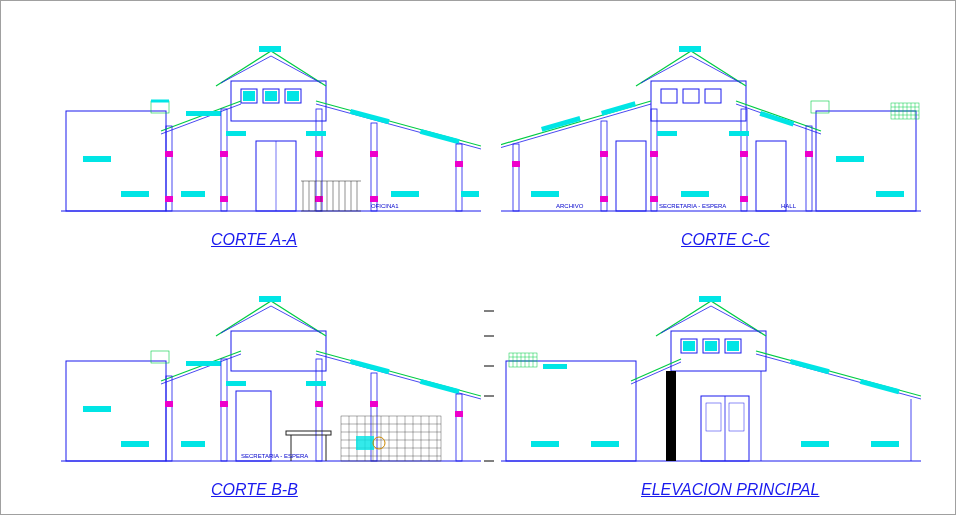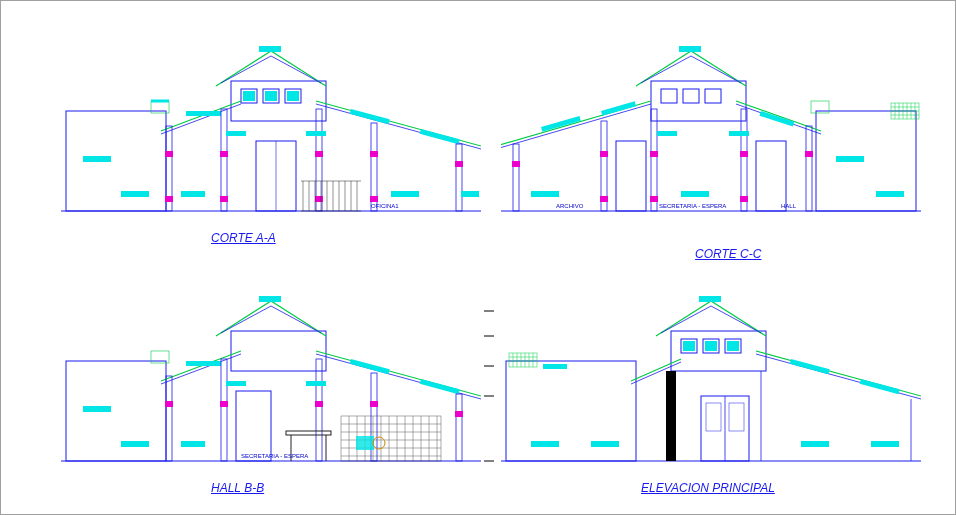--- a/index.html
+++ b/index.html
@@ -10,42 +10,42 @@
     border: 1px solid #a0a0a0;
     position: relative;
     font-family: Arial, sans-serif;
     overflow: hidden;
   }
   .drawing {
     position: absolute;
   }
   .title {
     position: absolute;
-    font-size: 12px;
+    font-size: 16px;
     font-style: italic;
     color: #1a1aee;
     text-decoration: underline;
     white-space: nowrap;
   }
   .room-label {
     position: absolute;
     font-size: 6px;
     color: #0000cc;
     white-space: nowrap;
   }
   svg { display: block; }
 
   
   .d-aa { left: 60px; top: 30px; width: 420px; height: 200px; }
   .d-cc { left: 500px; top: 30px; width: 420px; height: 200px; }
   .d-bb { left: 60px; top: 280px; width: 420px; height: 200px; }
   .d-ep { left: 500px; top: 280px; width: 420px; height: 200px; }
 
   .t-aa { left: 210px; top: 230px; }
-  .t-cc { left: 680px; top: 246px; margin-left: 14px; }
+  .t-cc { left: 680px; top: 230px; }
   .t-bb { left: 210px; top: 480px; }
   .t-ep { left: 640px; top: 480px; text-align: right; }
 </style>
 </head>
 <body>
 
 <div class="drawing d-aa">
   <svg width="420" height="200" viewBox="0 0 420 200">
 
     <line x1="0" y1="180" x2="420" y2="180" stroke="#1a1aee" stroke-width="1"></line>
@@ -247,21 +247,21 @@
     <rect x="295" y="155" width="18" height="14" fill="#00e5e5" opacity="0.8"></rect>
     <circle cx="318" cy="162" r="6" fill="none" stroke="#cc8800" stroke-width="1"></circle>
     <rect x="22" y="125" width="28" height="6" fill="#00e5e5"></rect>
     <rect x="60" y="160" width="28" height="6" fill="#00e5e5"></rect>
     <rect x="120" y="160" width="24" height="6" fill="#00e5e5"></rect>
     <rect x="165" y="100" width="20" height="5" fill="#00e5e5"></rect>
     <rect x="245" y="100" width="20" height="5" fill="#00e5e5"></rect>
   </svg>
   <div class="room-label" style="left:180px; top:172px;">SECRETARIA - ESPERA</div>
 </div>
-<div class="title t-bb">HALL B-B</div>
+<div class="title t-bb">CORTE B-B</div>
 
 <div class="drawing d-ep">
   <svg width="420" height="200" viewBox="0 0 420 200">
     <line x1="0" y1="180" x2="420" y2="180" stroke="#1a1aee" stroke-width="1"></line>
 
     <rect x="5" y="80" width="130" height="100" fill="none" stroke="#1a1aee" stroke-width="1"></rect>
 
     <rect x="170" y="50" width="95" height="40" fill="none" stroke="#1a1aee" stroke-width="1"></rect>
     <polyline points="155,55 210,20 265,55" fill="none" stroke="#00cc44" stroke-width="1.2"></polyline>
     <polyline points="160,52 210,25 260,52" fill="none" stroke="#1a1aee" stroke-width="0.8"></polyline>

